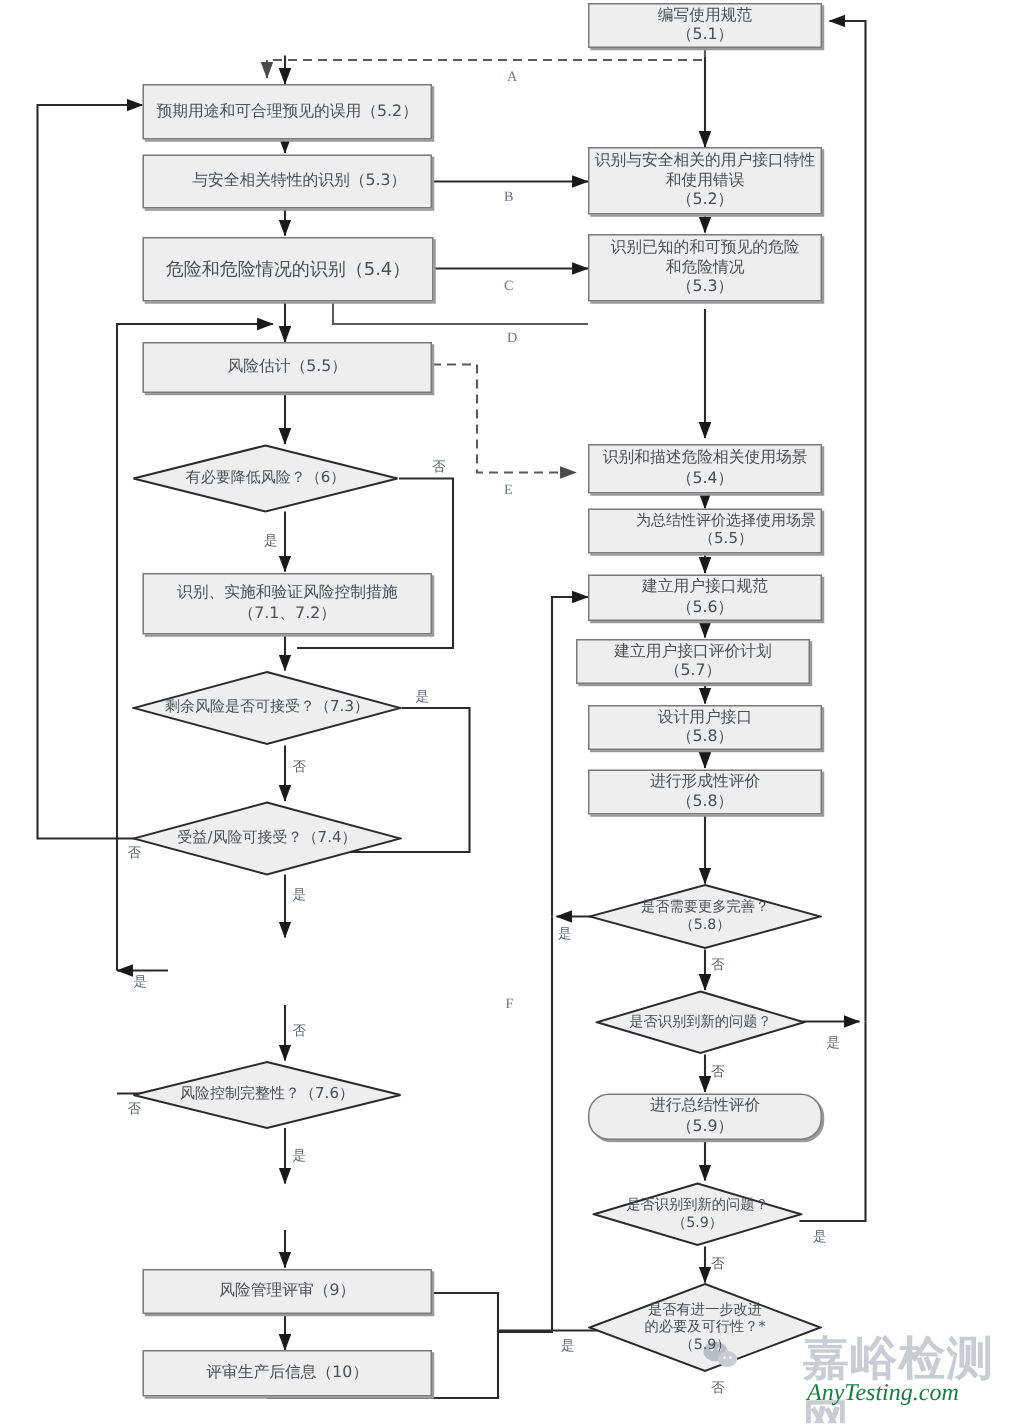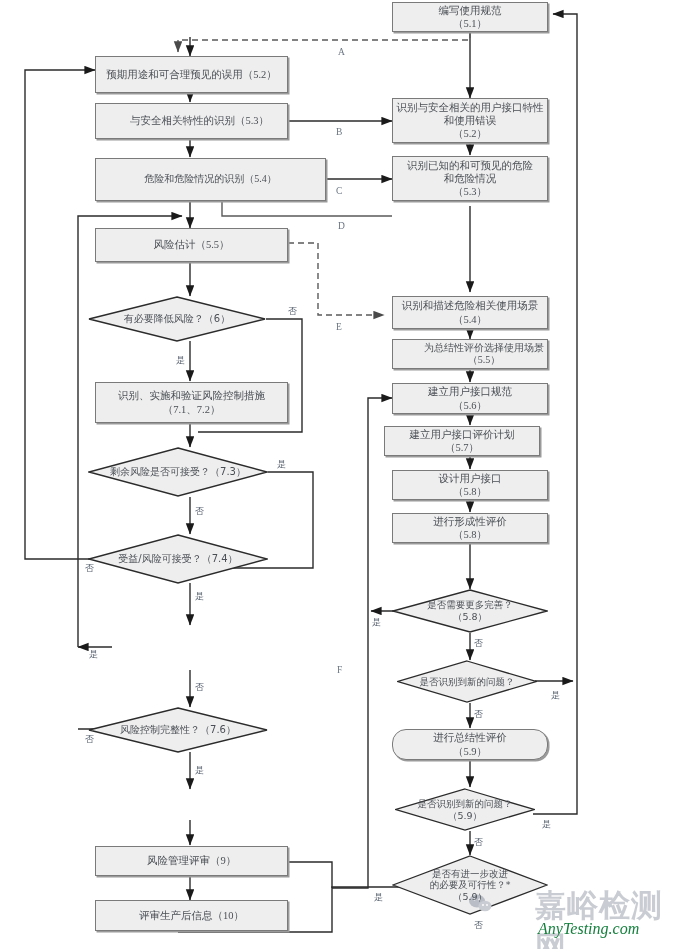--- a/index.html
+++ b/index.html
@@ -4,21 +4,21 @@
 <style>
   html,body{margin:0;padding:0;background:#ffffff;}
   body{font-family:"DejaVu Sans","Liberation Sans",sans-serif;}
   #canvas{position:relative;width:680px;height:949px;background:#fff;overflow:hidden;}
   svg#wires{position:absolute;left:0;top:0;width:680px;height:949px;}
 
   .node{position:absolute;box-sizing:border-box;display:flex;align-items:center;
         justify-content:center;text-align:center;color:#4a4f55;}
   .box{background:#eeeeee;border:1px solid #7a7a7a;
        box-shadow:1.5px 1.5px 0 0 #9a9a9a;}
-  .box .txt{line-height:1.25;padding:0 3px;font-family:Liberation Serif, serif;}
+  .box .txt{line-height:1.25;padding:0 3px;}
   .dia{background:transparent;}
   .dia .shape{position:absolute;left:0;top:0;width:100%;height:100%;}
   .dia .txt{position:relative;line-height:1.22;z-index:2;width:84%;}
 
   .lbl{position:absolute;color:#5a6472;font-size:9px;
        font-family:"DejaVu Sans","Liberation Sans",sans-serif;white-space:nowrap;}
   .conn{position:absolute;color:#6b7683;font-size:9.5px;
         font-family:"Liberation Serif","DejaVu Serif",serif;}
 
   .wm{position:absolute;pointer-events:none;user-select:none;}
@@ -199,21 +199,21 @@
   </div>
 
   <div class="node box" style="left:95px;top:56px;width:193px;height:37px;font-size:10.5px;">
     <div class="txt"><span>预期用途和可合理预见的误用（5.2）</span></div>
   </div>
 
   <div class="node box" style="left:95px;top:103px;width:193px;height:36px;font-size:10.5px;padding-left:16px;">
     <div class="txt"><span>与安全相关特性的识别（5.3）</span></div>
   </div>
 
-  <div class="node box" style="left:95px;top:158px;width:231px;height:43px;font-size:10px;">
+  <div class="node box" style="left:95px;top:158px;width:194px;height:43px;font-size:12px;">
     <div class="txt"><span>危险和危险情况的识别（5.4）</span></div>
   </div>
 
   <div class="node box" style="left:95px;top:228px;width:193px;height:34px;font-size:10.5px;align-items:center;">
     <div class="txt"><span>风险估计（5.5）</span></div>
   </div>
 
   <div class="node dia" style="left:88px;top:296px;width:178px;height:46px;font-size:10px;">
     <svg class="shape" viewBox="0 0 178 46" preserveAspectRatio="none">
       <polygon points="89,1 177,23 89,45 1,23" fill="#eeeeee" stroke="#2b2b2b" stroke-width="1.3"></polygon>

